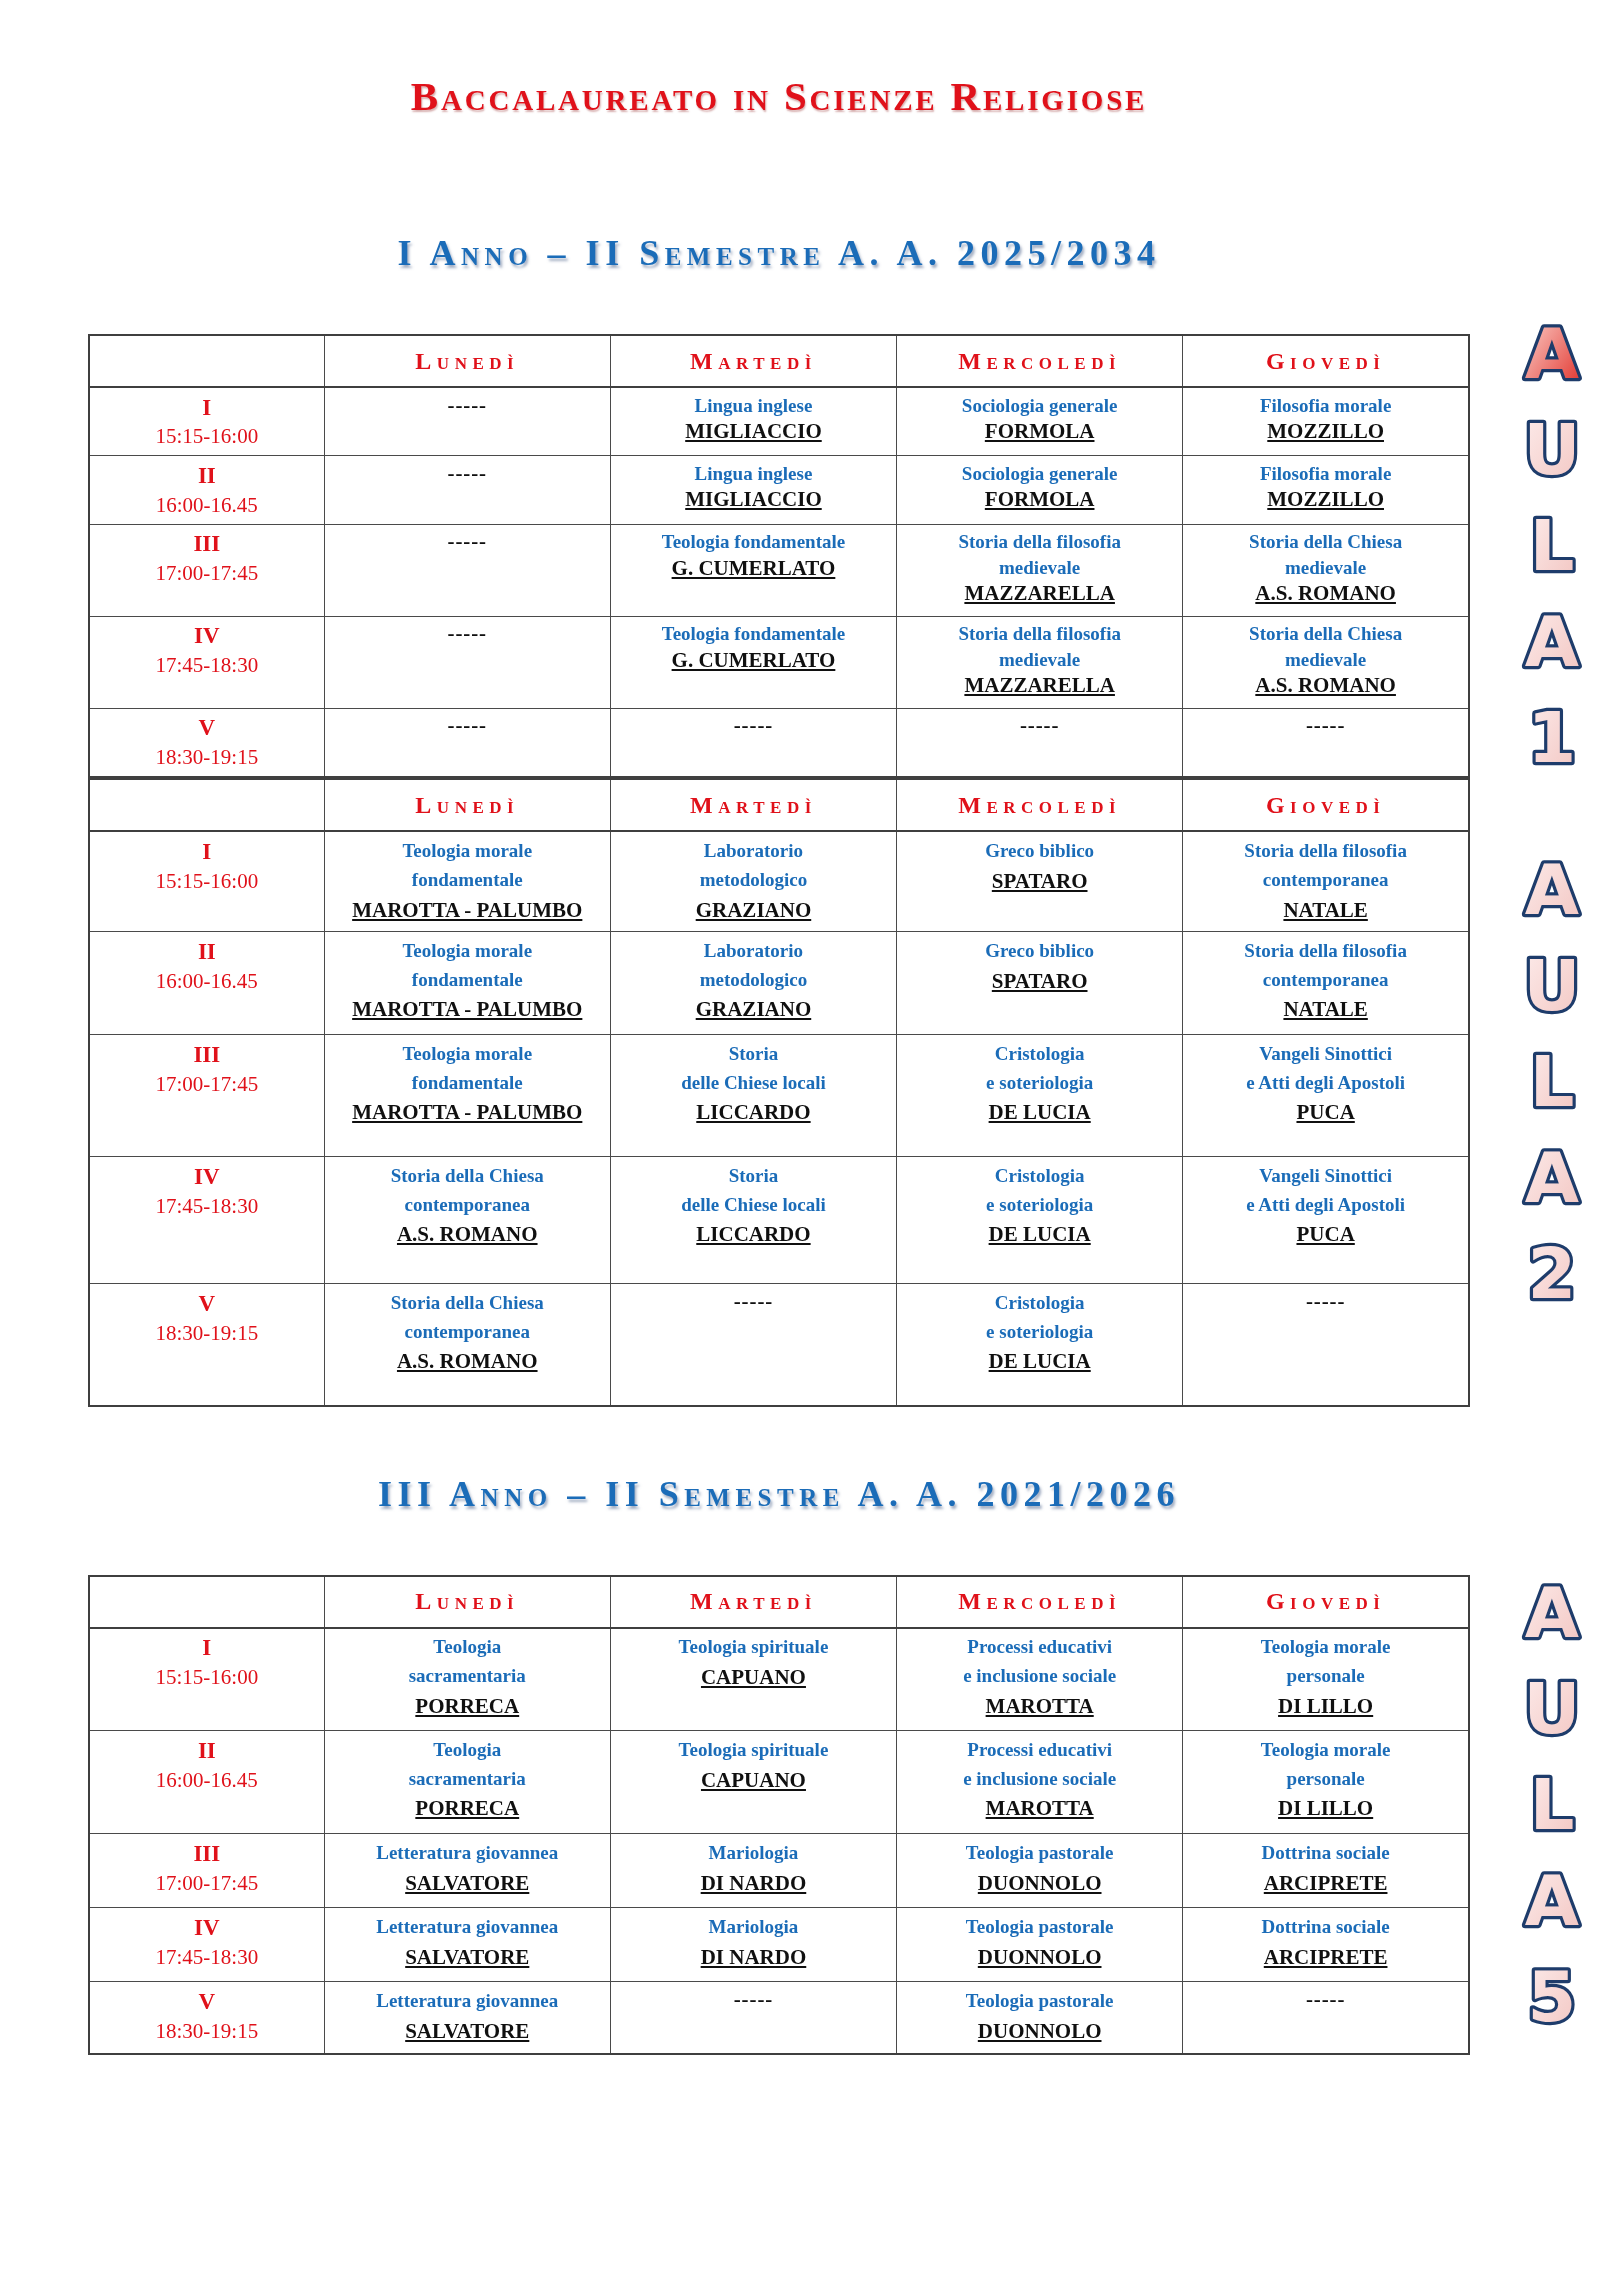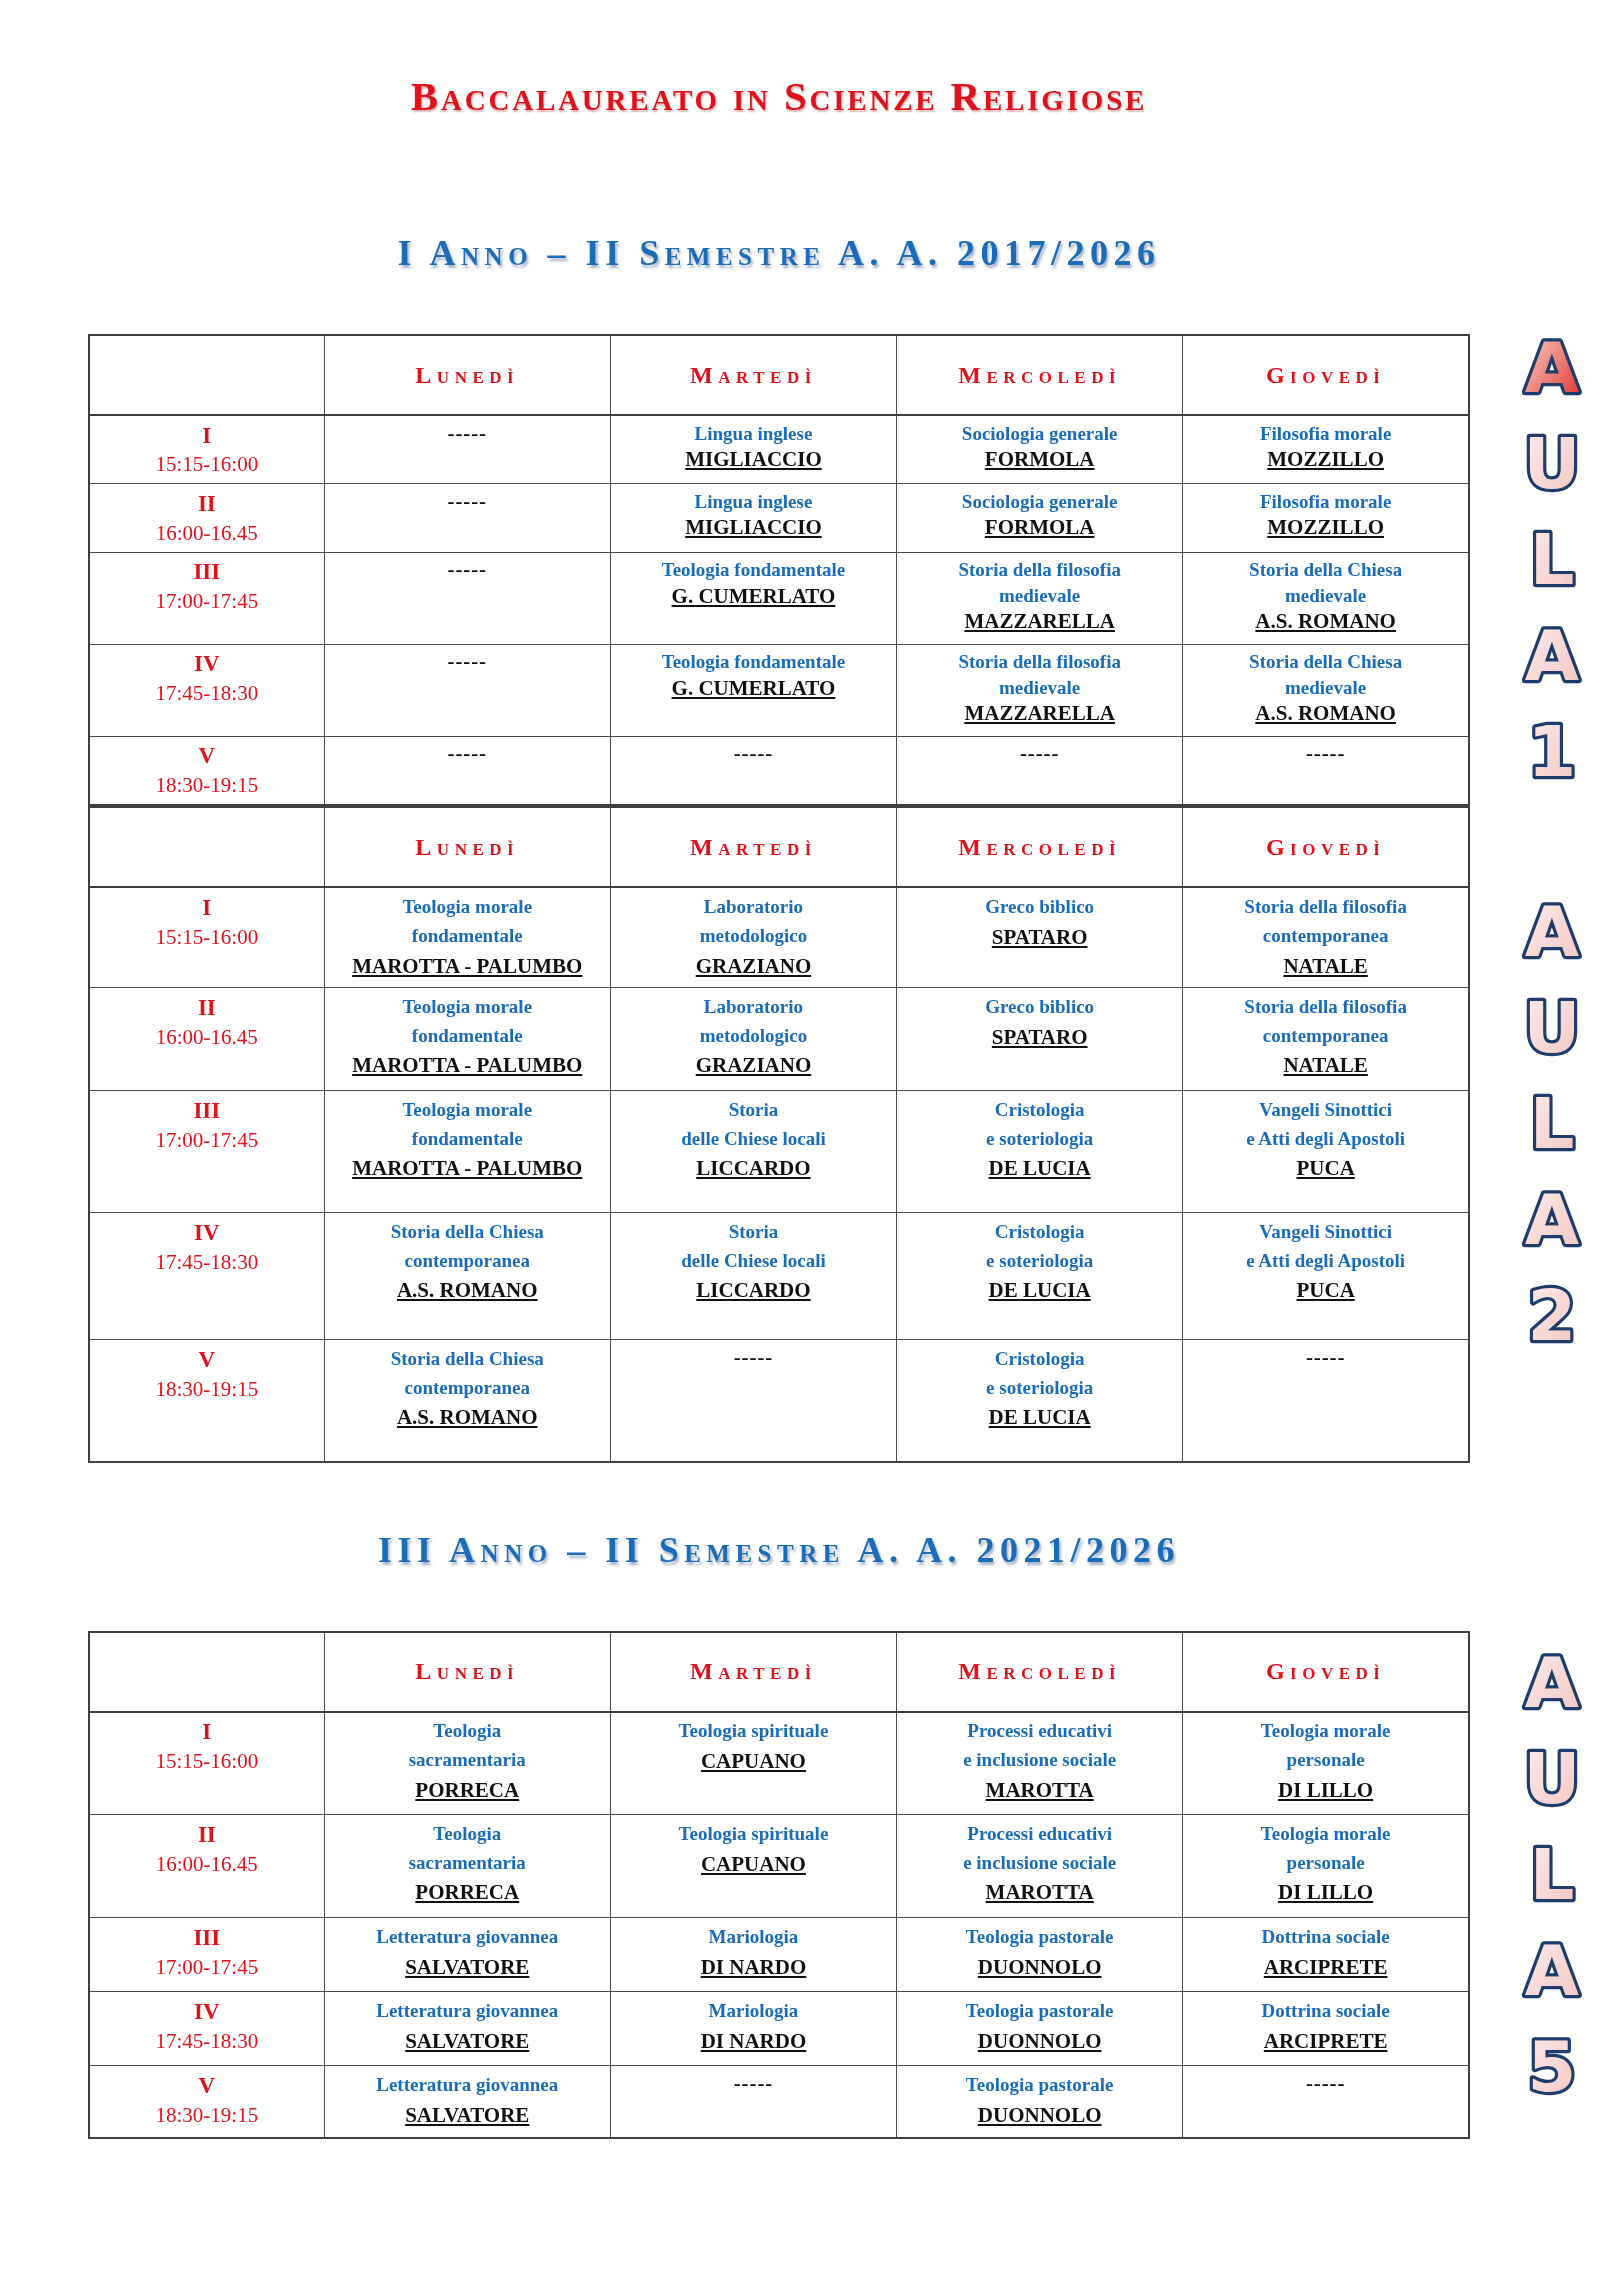--- a/index.html
+++ b/index.html
@@ -16,21 +16,21 @@
            font-size:36px;letter-spacing:5.5px;text-align:center;
            margin:65px 0 59px 0;line-height:44px;
            text-shadow:1.8px 2.8px 2.8px rgba(90,110,145,.55);}
   .section:first-of-type .heading{margin-top:111px;}
   .table-wrap{position:relative;width:1382px;}
   table.timetable{border-collapse:collapse;width:1382px;table-layout:fixed;
                   border:2.3px solid #3f3f3f;}
   .timetable th,.timetable td{border:1.5px solid #4a4a4a;vertical-align:top;
                   padding:4.6px 5.5px;text-align:center;}
   .timetable thead th{border-bottom:2px solid #3f3f3f;height:42px;
-                  vertical-align:middle;padding:18px;}
+                  vertical-align:middle;padding:4px;}
   col.col-time{width:235px;} col.col-day{width:286px;}
   .day{font-variant:small-caps;font-weight:bold;color:var(--red);
        font-size:24px;letter-spacing:5.5px;}
   .corner{background:#fff;}
   .period{font-weight:bold;color:var(--red);font-size:23px;line-height:1.3;}
   .hours{font-weight:normal;color:var(--red);font-size:21px;line-height:1.35;}
   .course{font-weight:bold;color:var(--blue);font-size:19px;white-space:pre-line;}
   .prof{font-weight:bold;color:var(--ink);font-size:21px;text-decoration:underline;}
   .dash{font-weight:bold;color:var(--ink);font-size:21px;letter-spacing:0.9px;line-height:1.2;}
   .s1 .cell,.s1 .time{line-height:1.32;}
@@ -42,21 +42,21 @@
                stroke-linejoin:round;}
 </style>
 </head>
 <body style="--red: #e0111a; --blue: #1b6cb8; --ink: #101010; --aula-stroke: #1e3c6b;">
 
 <div class="page">
   <div class="content">
     <h1 class="title">Baccalaureato in Scienze Religiose</h1>
     <div id="sections">
         <div class="section s1">
-          <h2 class="heading">I Anno – II Semestre A. A. 2017/2026</h2>
+          <h2 class="heading">I Anno – II Semestre A. A. 2025/2034</h2>
           <div class="table-wrap">
             <table class="timetable">
               <colgroup>
                 <col class="col-time">
                 <col class="col-day">
                 <col class="col-day">
                 <col class="col-day">
                 <col class="col-day">
               </colgroup>
               <thead>

